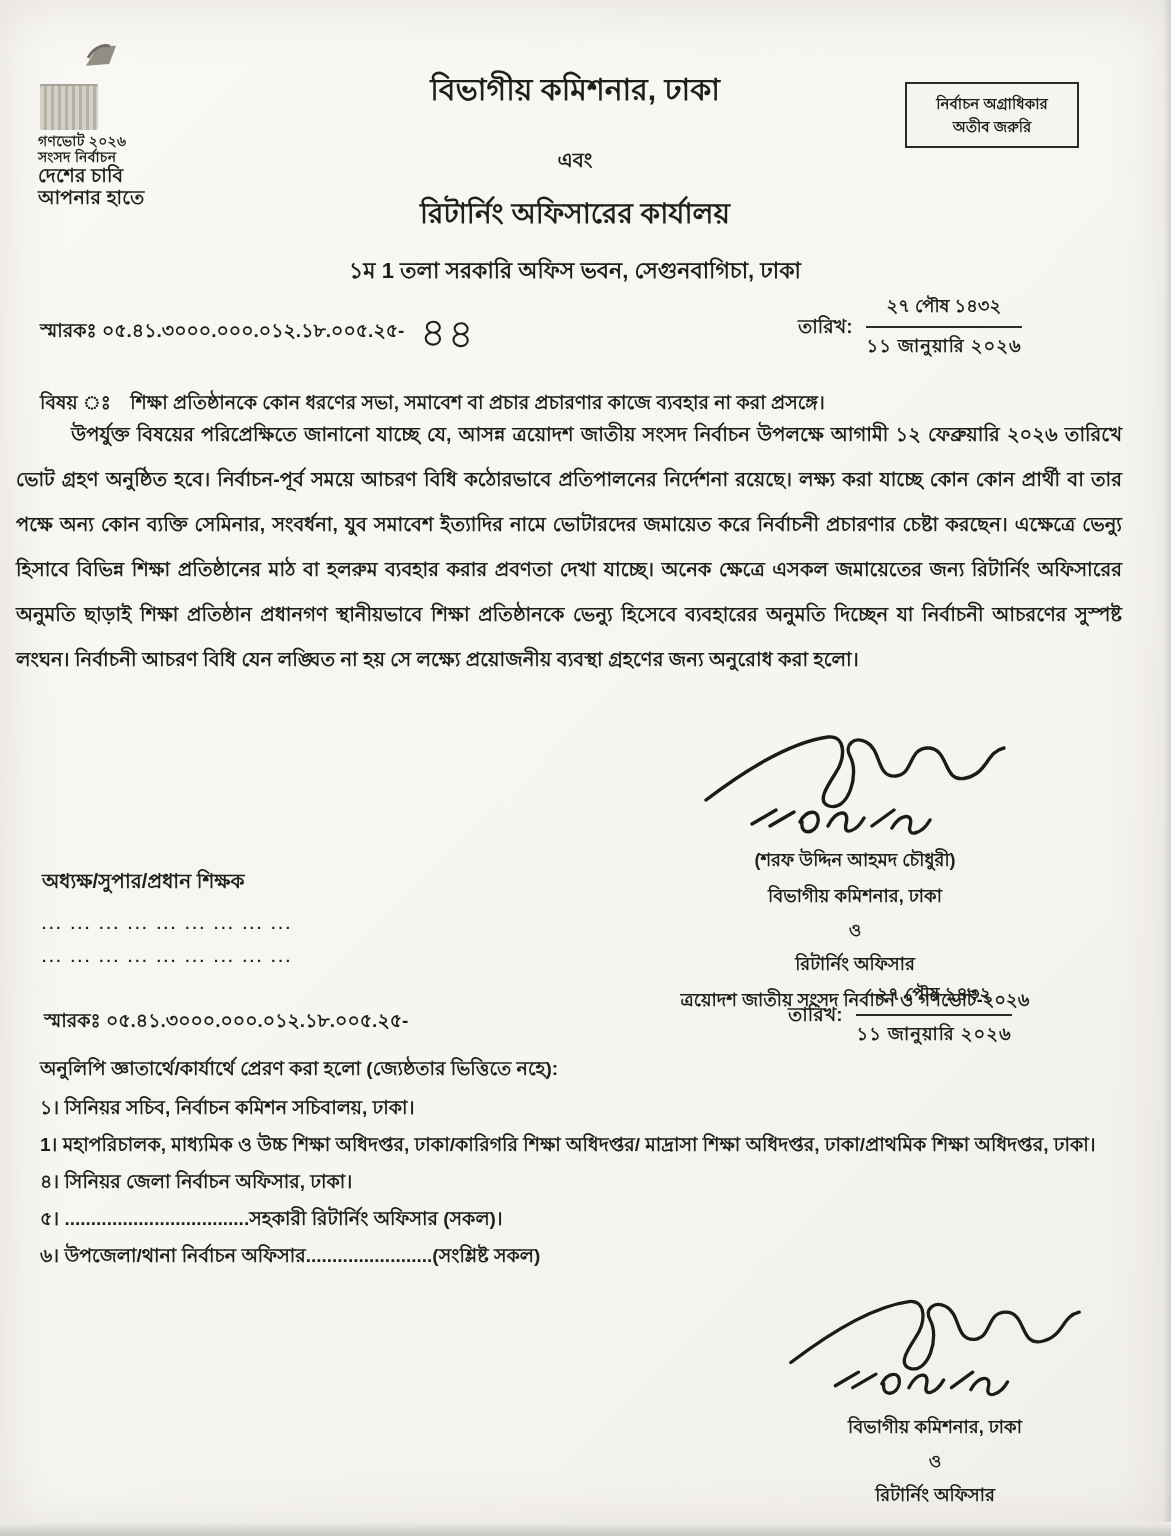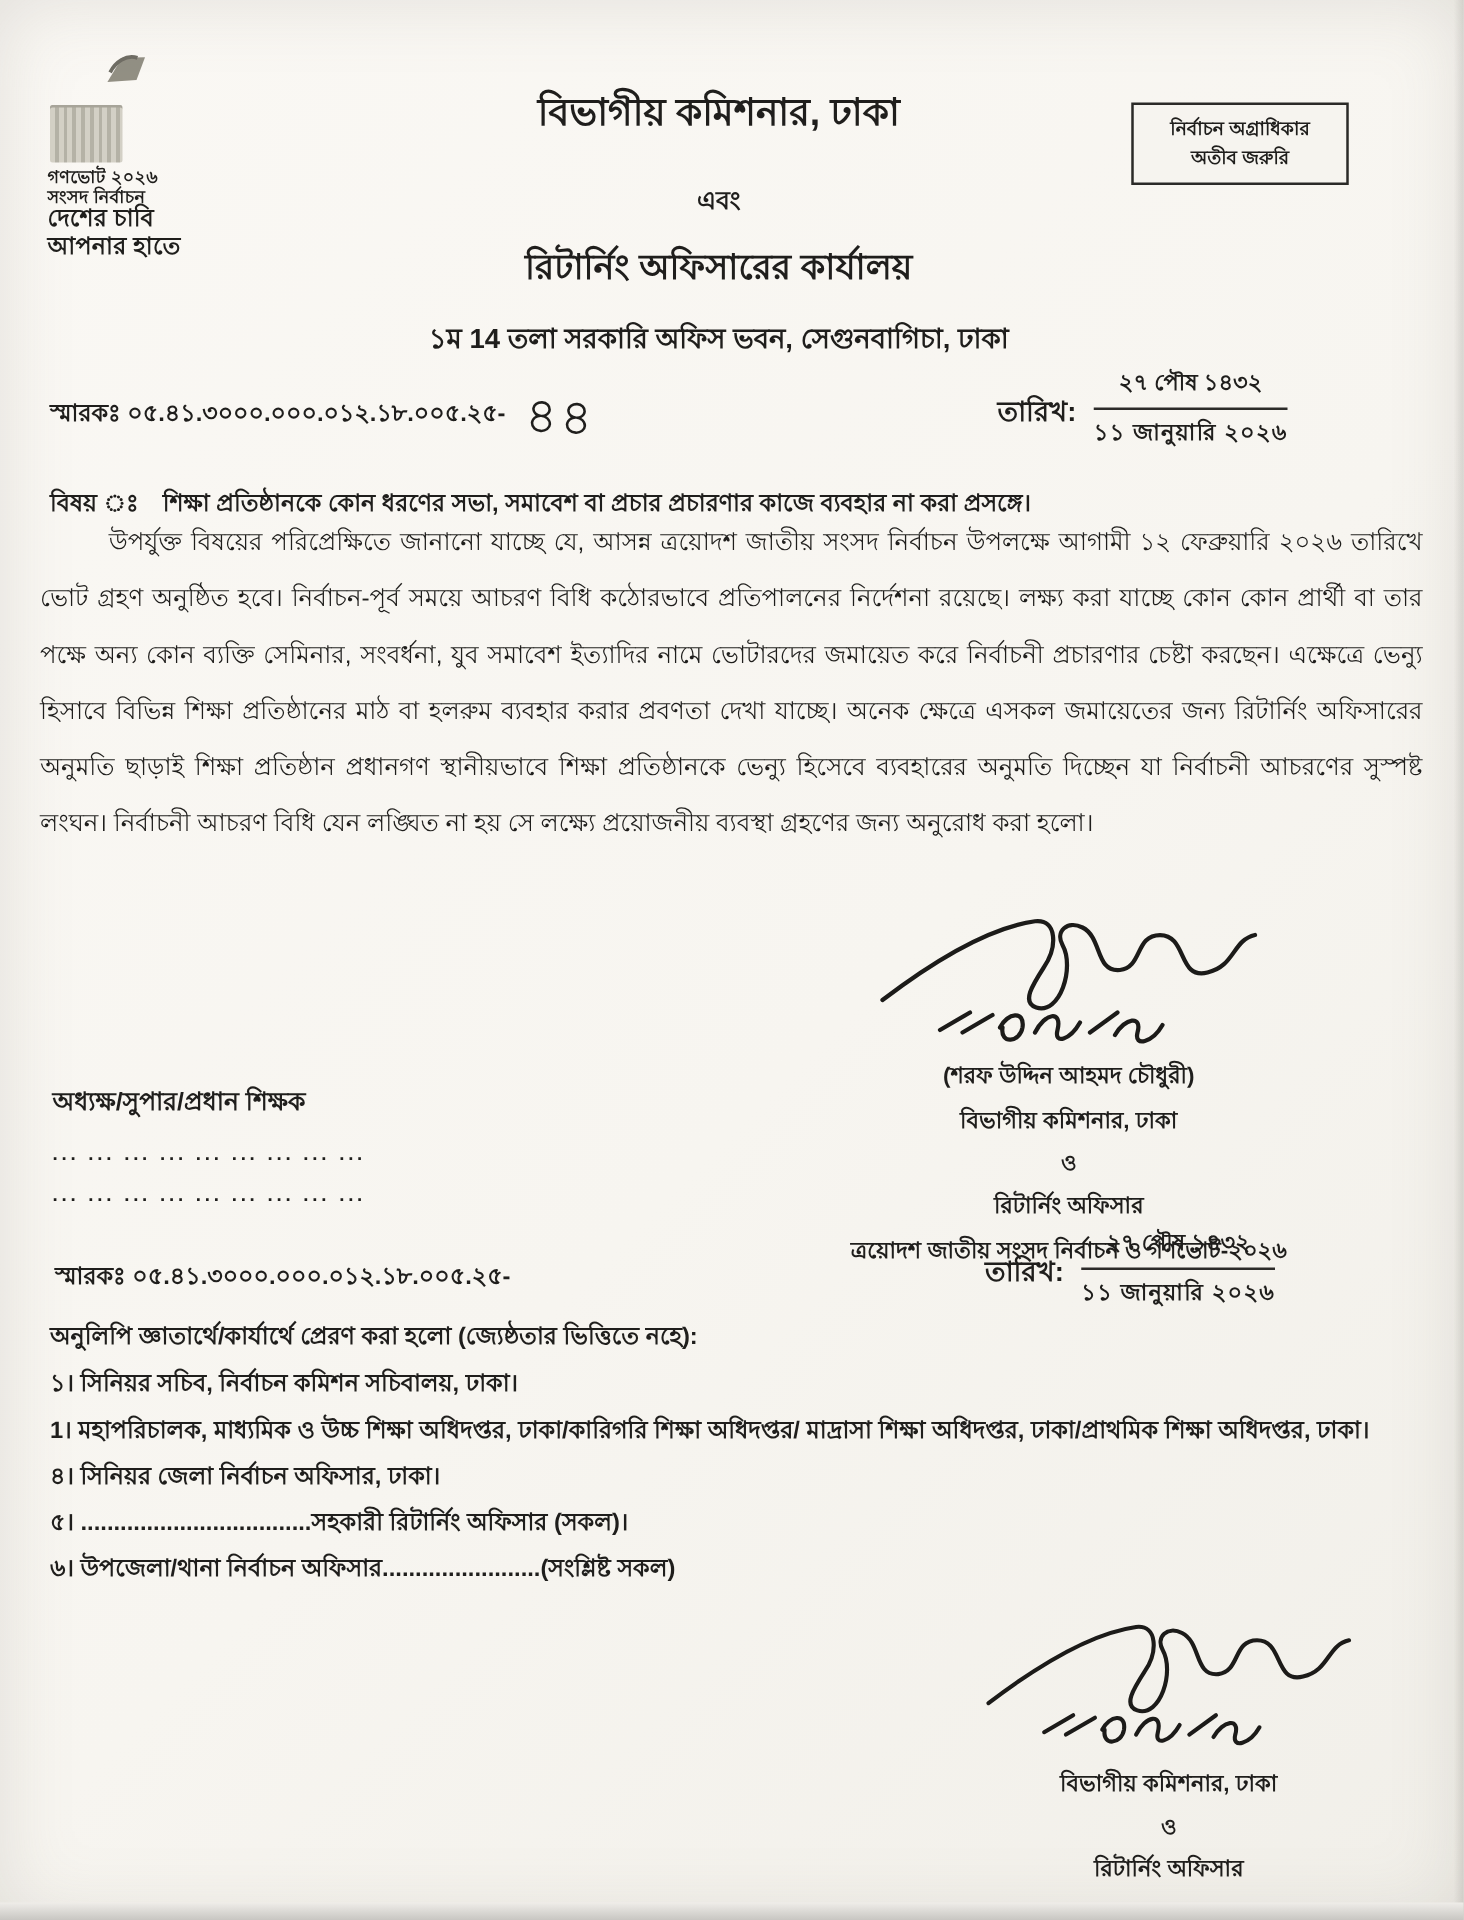--- a/index.html
+++ b/index.html
@@ -27,29 +27,29 @@
   .urgent-box{position:absolute;left:905px;top:82px;width:170px;height:62px;
     border:2.5px solid #2b2a28;background:rgba(245,243,238,.6);
     display:flex;flex-direction:column;justify-content:center;text-align:center;
     font-size:15px;font-weight:800;line-height:1.55;}
   
   .memo-row{position:absolute;left:40px;top:302px;font-size:19px;font-weight:700;white-space:nowrap;}
   .memo-hand{font-family:"DejaVu Serif",serif;font-size:40px;font-weight:400;
     display:inline-block;transform:rotate(3deg);vertical-align:-10px;margin-left:10px;letter-spacing:2px;}
   .date-block{position:absolute;display:flex;align-items:flex-start;font-weight:800;}
   #date-top{left:798px;top:292px;}
-  .date-label{font-size:22px;margin-top:20px;}
+  .date-label{font-size:19px;margin-top:20px;}
   .date-frac{display:inline-block;margin-left:14px;font-size:18px;}
   .date-frac .top{padding:0 20px 3px;border-bottom:2px solid #2c2b29;}
   .date-frac .bot{padding-top:4px;letter-spacing:1px;}
   
   .subject-row{position:absolute;left:40px;top:364px;font-size:19px;font-weight:800;width:1100px;margin-top:24px;}
   .subject-row .lbl{margin-right:14px;}
-  .body-par{position:absolute;left:32px;top:412px;width:1106px;
-    font-size:19.5px;font-weight:400;line-height:45px;text-align:justify;text-indent:55px;}
+  .body-par{position:absolute;left:16px;top:412px;width:1106px;
+    font-size:19.5px;font-weight:700;line-height:45px;text-align:justify;text-indent:55px;}
   
   .sig-block{position:absolute;left:620px;top:726px;width:470px;text-align:center;}
   .sig-svg{display:block;margin:0 auto;}
   .sig-name{font-size:18px;font-weight:800;margin-top:2px;}
   .sig-line{font-size:18px;font-weight:800;margin-top:5px;}
   .sig-and{font-size:17px;font-weight:800;margin-top:4px;}
   #sig-date{left:788px;top:980px;}
   .addressee{position:absolute;left:42px;top:866px;}
   .addressee .title{font-size:20px;font-weight:800;}
   .dotline{font-size:15px;font-weight:700;letter-spacing:3px;margin-top:16px;white-space:nowrap;}
@@ -82,21 +82,21 @@
       <div class="logo-l2">সংসদ নির্বাচন</div>
       <div class="logo-l3">দেশের চাবি</div>
       <div class="logo-l4">আপনার হাতে</div>
     </div>
   </div>
 
   <div class="head-center">
     <div class="office-title">বিভাগীয় কমিশনার, ঢাকা</div>
     <div class="conj">এবং</div>
     <div class="office-subtitle">রিটার্নিং অফিসারের কার্যালয়</div>
-    <div class="office-address">১ম 14 তলা সরকারি অফিস ভবন, সেগুনবাগিচা, ঢাকা</div>
+    <div class="office-address">১ম 1 তলা সরকারি অফিস ভবন, সেগুনবাগিচা, ঢাকা</div>
   </div>
 
   <div class="urgent-box">
     <div>নির্বাচন অগ্রাধিকার</div>
     <div>অতীব জরুরি</div>
   </div>
 
   <div class="memo-row">
     <span>স্মারকঃ</span>
     <span>০৫.৪১.৩০০০.০০০.০১২.১৮.০০৫.২৫-</span>

